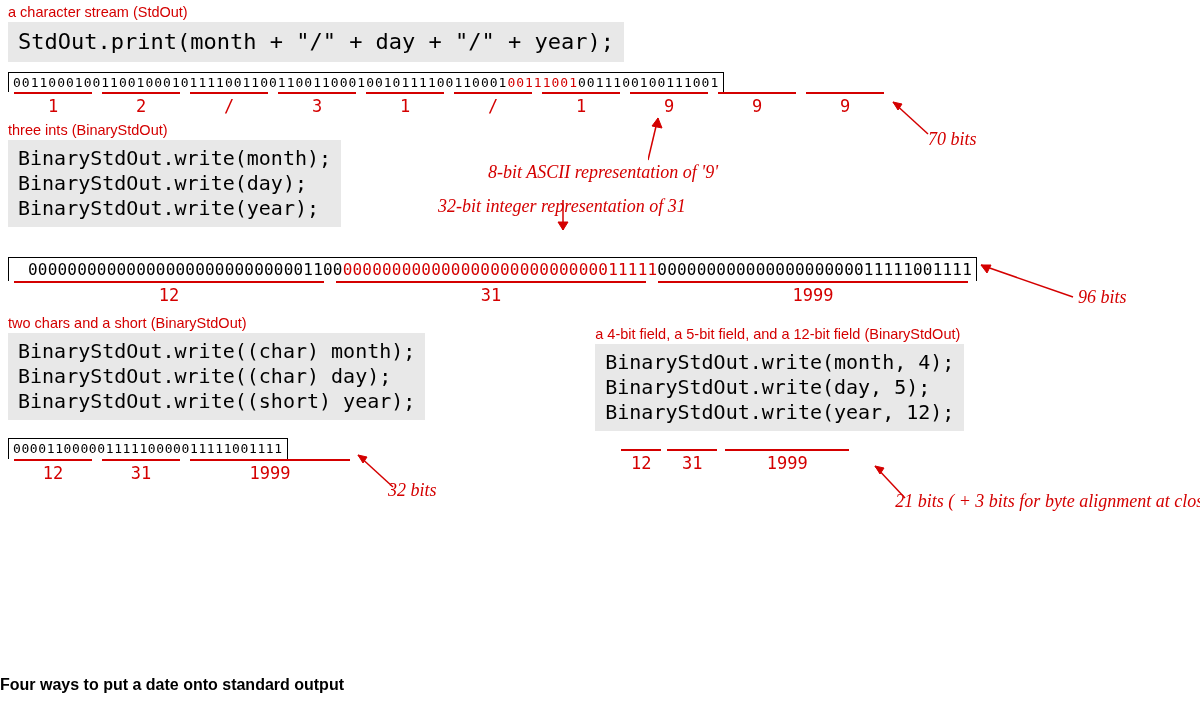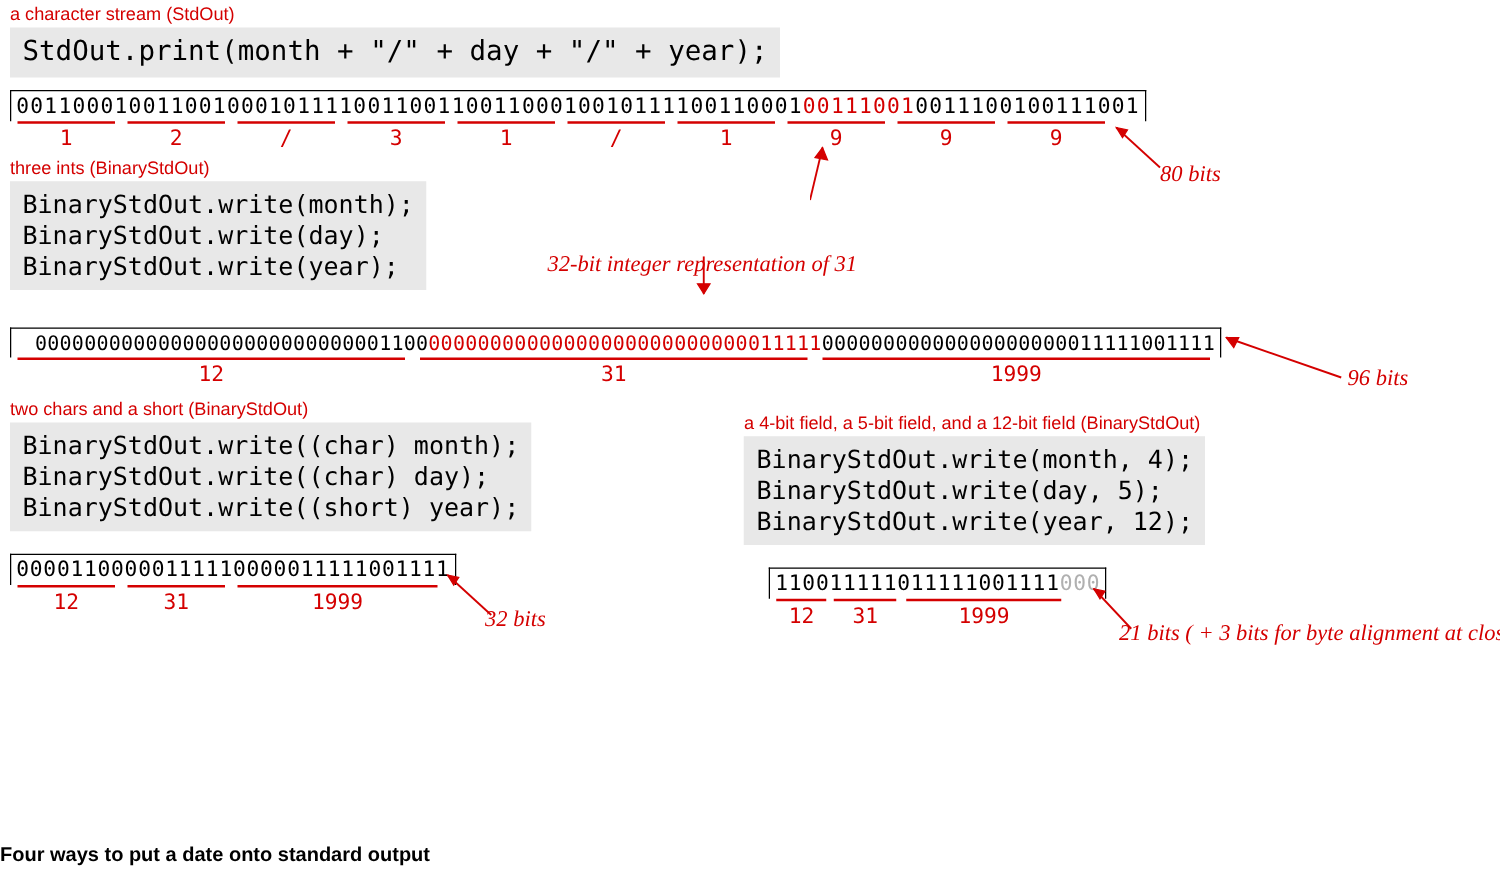--- a/index.html
+++ b/index.html
@@ -27,21 +27,21 @@
     line-height: 1.25;
     display: inline-block;
     white-space: pre;
   }
   .codebox.big { font-size: 22px; }
   .bitbox {
     border: 1px solid #000;
     border-bottom: none;
     background: #fff;
     font-family: "Lucida Console", Monaco, Consolas, monospace;
-    font-size: 17px;
+    font-size: 13px;
     letter-spacing: 1.0px;
     padding: 2px 4px;
     display: inline-block;
     white-space: nowrap;
     line-height: 1.2;
   }
   .bitbox .seg { display: inline; }
   .bitbox .seghl { color: #d40000; }
   .bitbox .seggray { color: #b0b0b0; }
   .underlines {
@@ -106,25 +106,26 @@
     <div class="u" style="left:446px;width:78px;"><span>/</span></div>
     <div class="u" style="left:534px;width:78px;"><span>1</span></div>
     <div class="u" style="left:622px;width:78px;"><span>9</span></div>
     <div class="u" style="left:710px;width:78px;"><span>9</span></div>
     <div class="u" style="left:798px;width:78px;"><span>9</span></div>
   </div>
   <svg class="arrow" style="left:880px;top:90px;width:50px;height:50px;">
     <line x1="40" y1="40" x2="5" y2="8" stroke-width="1.5"></line>
     <polygon points="5,8 14,10 10,16"></polygon>
   </svg>
-  <div class="annot" style="left:920px;top:125px;">80 bits</div>
+  <div class="annot" style="left:920px;top:125px;">70 bits</div>
   <svg class="arrow" style="left:640px;top:108px;width:80px;height:60px;">
     <line x1="10" y1="6" x2="0" y2="48" stroke-width="1.5"></line>
     <polygon points="10,6 4,14 14,16"></polygon>
   </svg>
+  <div class="annot" style="left:480px;top:158px;">8-bit ASCII representation of '9'</div>
 </div>
 
 <div class="row" style="margin-top:6px;">
   <div class="heading">three ints (BinaryStdOut)</div>
   <div class="codebox">BinaryStdOut.write(month);
 BinaryStdOut.write(day);
 BinaryStdOut.write(year);</div>
   <div class="annot" style="left:430px;top:74px;">32-bit integer representation of 31</div>
   <svg class="arrow" style="left:545px;top:78px;width:40px;height:40px;">
     <line x1="10" y1="0" x2="10" y2="30" stroke-width="1.5"></line>
@@ -168,23 +169,20 @@
     <div class="annot" style="left:380px;top:165px;font-family:Liberation Serif, serif;">32 bits</div>
   </div>
 
   <div class="col" style="width:600px;margin-top:11px;">
     <div class="heading">a 4-bit field, a 5-bit field, and a 12-bit field (BinaryStdOut)</div>
     <div class="codebox">BinaryStdOut.write(month, 4);
 BinaryStdOut.write(day, 5);
 BinaryStdOut.write(year, 12);</div>
     <div style="height:18px"></div>
     <div style="padding-left:20px;">
-      <div class="bitbox" style="letter-spacing:0.6px;">
-        <span class="seg">1100</span><span class="seg">11111</span><span class="seg">011111001111</span><span class="seggray">000</span>
-      </div>
       <div class="underlines" style="width:280px;">
         <div class="u" style="left:6px;width:40px;"><span>12</span></div>
         <div class="u" style="left:52px;width:50px;"><span>31</span></div>
         <div class="u" style="left:110px;width:124px;"><span>1999</span></div>
       </div>
     </div>
     <svg class="arrow" style="left:275px;top:132px;width:50px;height:50px;">
       <line x1="35" y1="40" x2="5" y2="8" stroke-width="1.5"></line>
       <polygon points="5,8 14,10 10,16"></polygon>
     </svg>

